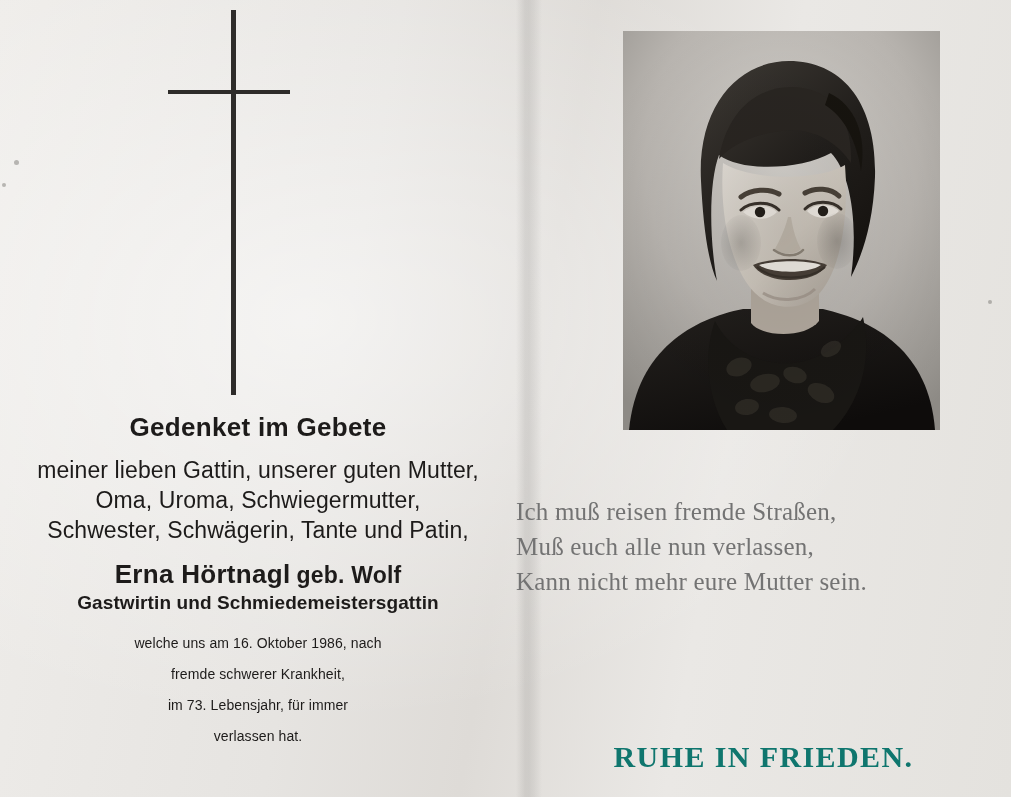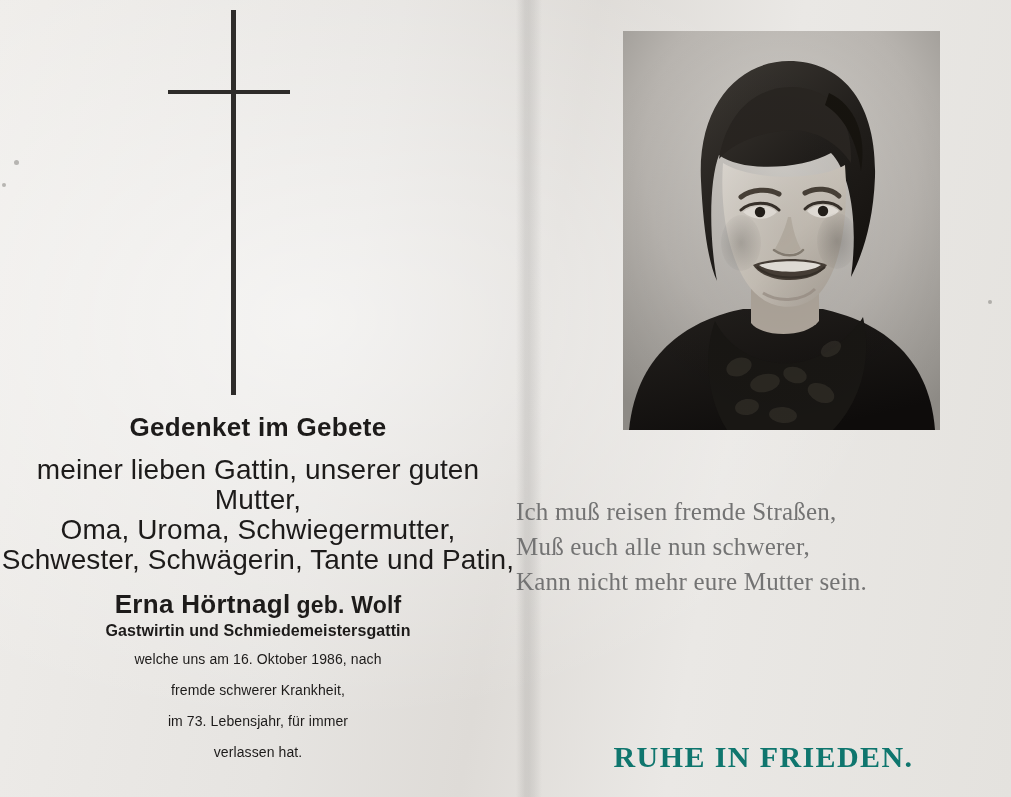--- a/index.html
+++ b/index.html
@@ -74,45 +74,45 @@
     text-align: center;
     color: #1d1b1a;
   }
   .headline {
     font-size: 26px;
     font-weight: bold;
     letter-spacing: 0.3px;
     margin-bottom: 12px;
   }
   .rel-line {
-    font-size: 28px;
+    font-size: 23px;
     line-height: 30px;
     letter-spacing: 0.1px;
   }
   .name-row {
     margin-top: 14px;
     margin-bottom: 2px;
     white-space: nowrap;
   }
   .name-main {
     font-size: 26px;
     font-weight: bold;
     letter-spacing: 0.3px;
   }
   .name-suffix {
     font-size: 23px;
     font-weight: bold;
     letter-spacing: 0.2px;
     padding-left: 6px;
   }
   .occupation {
-    font-size: 16px;
+    font-size: 19px;
     font-weight: bold;
     letter-spacing: 0.1px;
-    margin-bottom: 4px;
+    margin-bottom: 14px;
   }
   .date-line {
     font-size: 14px;
     line-height: 31px;
     letter-spacing: 0.1px;
   }
 
   
   .right {
     position: absolute;
@@ -282,20 +282,20 @@
           <ellipse cx="214" cy="210" rx="20" ry="28" fill="url(#shadeG)"></ellipse>
           <path d="M140 262 C156 272 180 270 192 258" stroke="#9c9288" stroke-width="3" fill="none" opacity="0.7"></path>
 
           <rect x="0" y="0" width="317" height="399" fill="url(#shadeG)" opacity="0.5"></rect>
         </svg>
       </div>
     </div>
 
     <div class="verse">
       <div class="verse-line">Ich muß reisen fremde Straßen,</div>
-      <div class="verse-line">Muß euch alle nun schwerer,</div>
+      <div class="verse-line">Muß euch alle nun verlassen,</div>
       <div class="verse-line">Kann nicht mehr eure Mutter sein.</div>
     </div>
 
     <div class="rip">RUHE IN FRIEDEN.</div>
   </section>
 
 </div>
 
 </body></html>

